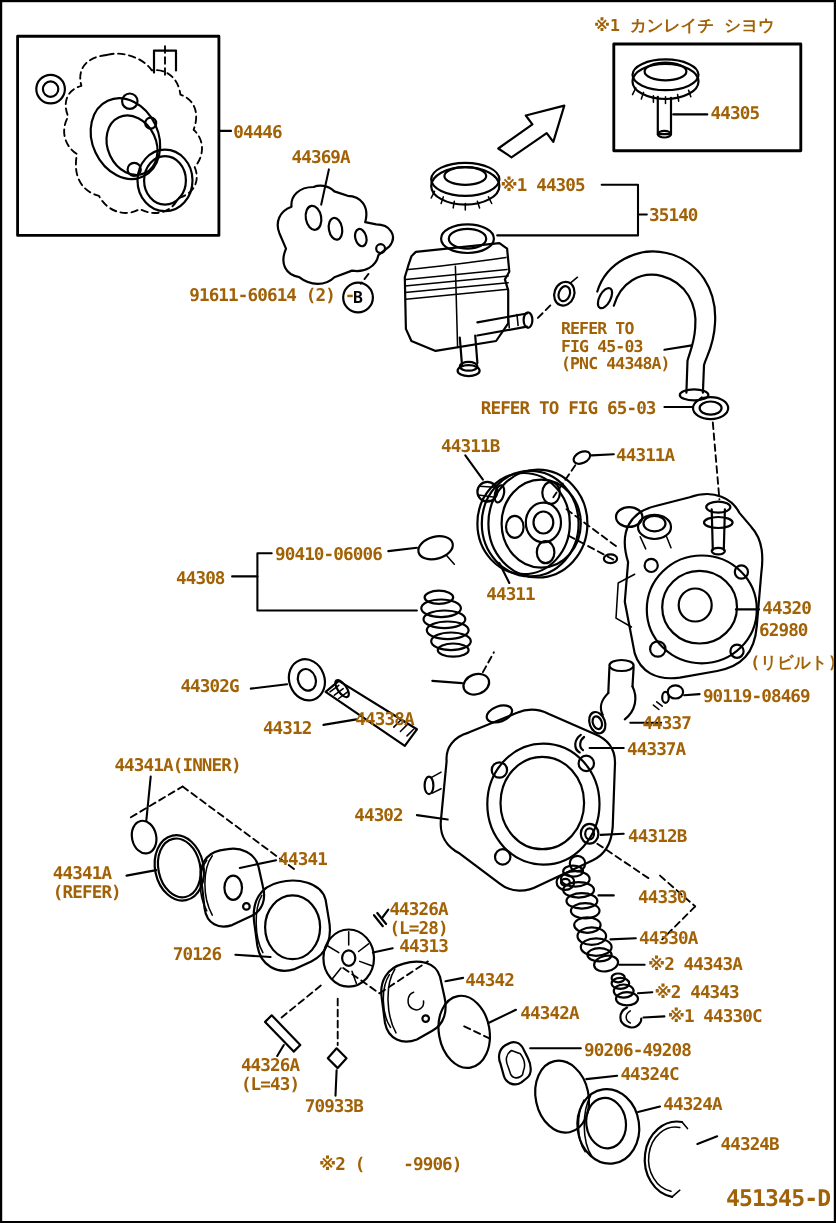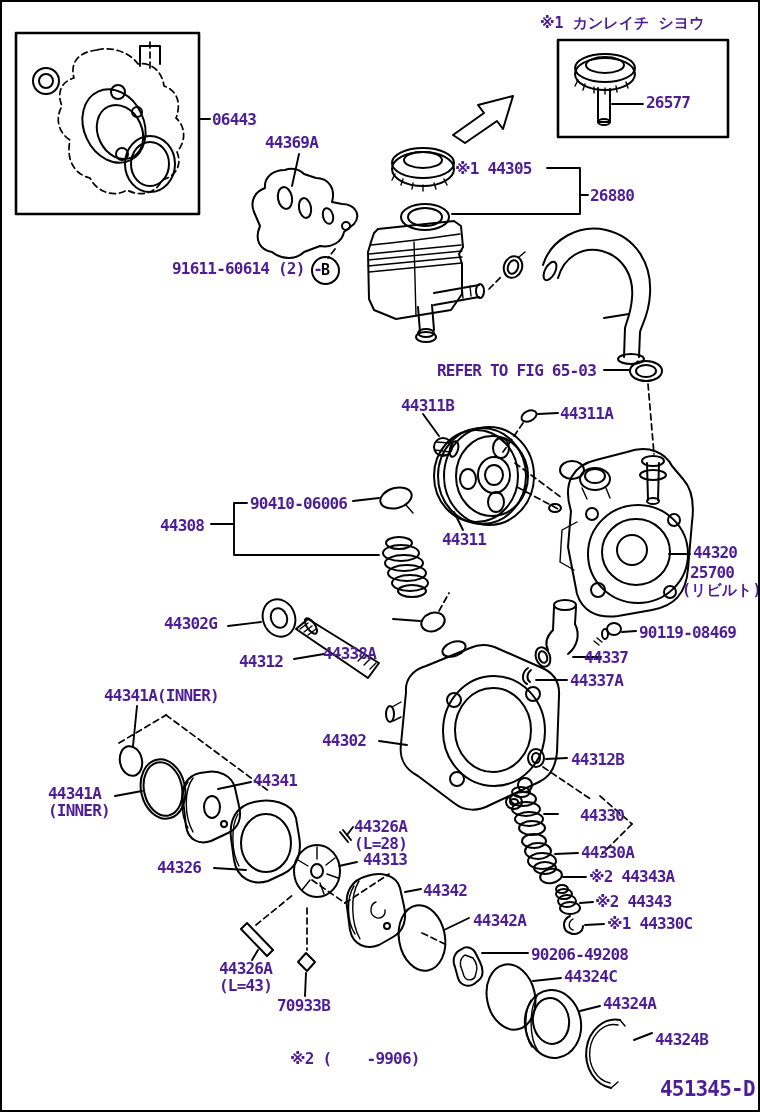--- a/index.html
+++ b/index.html
@@ -5,25 +5,25 @@
   html,body{margin:0;padding:0;background:#fff;}
   #page{position:relative;width:760px;height:1112px;background:#ffffff;
         border:2px solid #000;box-sizing:border-box;overflow:hidden;
         font-family:"DejaVu Sans Mono", "DejaVu Sans", monospace;}
   #art{position:absolute;left:0;top:0;}
   svg *{stroke:#000;fill:none;stroke-width:2;stroke-linecap:round;stroke-linejoin:round;}
   svg .frame{stroke-width:2.6;}
   svg .thin{stroke-width:1.4;}
   svg .ldr{stroke-width:1.9;}
   svg .dash{stroke-width:1.7;stroke-dasharray:6 4;}
-  .lbl{position:absolute;color:#4c1d95;font-size:16px;font-weight:700;
+  .lbl{position:absolute;color:#a16207;font-size:16px;font-weight:700;
        letter-spacing:-0.8px;white-space:nowrap;line-height:17px;}
   .pre{white-space:pre-line;}
   .sp{white-space:pre;}
-  .small{font-size:13px;letter-spacing:-0.5px;}
+  .small{font-size:13px;letter-spacing:-0.5px;margin-top:12px;}
   .jp{font-size:15px;letter-spacing:0;}
   .circB{position:absolute;left:309px;top:254px;width:25px;height:25px;
          border:2.5px solid #000;border-radius:50%;text-align:center;
          line-height:25px;font-size:15px;font-weight:700;letter-spacing:0;}
 </style>
 </head>
 <body>
 
 <div id="page">
 
@@ -383,59 +383,62 @@
   <g>
     <path d="M618,1018 A29,34 0 1 0 609,1086"></path>
     <path class="thin" d="M616,1023 A24,29 0 1 0 608,1081"></path>
     <line class="thin" x1="618" y1="1018" x2="623" y2="1024"></line>
     <line class="thin" x1="609" y1="1086" x2="616" y2="1080"></line>
     <line class="ldr" x1="632" y1="1038" x2="650" y2="1031"></line>
   </g>
 </svg>
 
 <div class="lbl jp" style="left:538px;top:13px">※1 カンレイチ シヨウ</div>
-<div class="lbl" style="left:644px;top:92px">26577</div>
-<div class="lbl" style="left:210px;top:109px">06443</div>
+<div class="lbl" style="left:644px;top:92px">44305</div>
+<div class="lbl" style="left:210px;top:109px">04446</div>
 <div class="lbl" style="left:263px;top:132px">44369A</div>
 <div class="lbl" style="left:453px;top:158px">※1 44305</div>
-<div class="lbl" style="left:588px;top:185px">26880</div>
+<div class="lbl" style="left:588px;top:185px">35140</div>
 <div class="lbl" style="left:170px;top:258px">91611-60614 (2) -</div>
 <div class="circB">B</div>
+<div class="lbl pre" style="left:508px;top:290px;font-size:15px;line-height:15.5px">REFER TO
+FIG 45-03
+(PNC 44348A)</div>
 <div class="lbl" style="left:435px;top:360px">REFER TO FIG 65-03</div>
 <div class="lbl" style="left:399px;top:395px">44311B</div>
 <div class="lbl" style="left:558px;top:403px">44311A</div>
 <div class="lbl" style="left:248px;top:493px">90410-06006</div>
 <div class="lbl" style="left:158px;top:515px">44308</div>
 <div class="lbl" style="left:440px;top:529px">44311</div>
 <div class="lbl" style="left:691px;top:542px">44320</div>
-<div class="lbl" style="left:688px;top:562px">25700</div>
+<div class="lbl" style="left:688px;top:562px">62980</div>
 <div class="lbl small jp" style="left:680px;top:580px">(リビルト)</div>
 <div class="lbl" style="left:162px;top:613px">44302G</div>
 <div class="lbl" style="left:321px;top:643px">44338A</div>
 <div class="lbl" style="left:237px;top:651px">44312</div>
 <div class="lbl" style="left:637px;top:622px">90119-08469</div>
 <div class="lbl" style="left:582px;top:647px">44337</div>
 <div class="lbl" style="left:568px;top:670px">44337A</div>
 <div class="lbl" style="left:102px;top:685px">44341A(INNER)</div>
 <div class="lbl" style="left:320px;top:730px">44302</div>
 <div class="lbl" style="left:569px;top:749px">44312B</div>
 <div class="lbl pre" style="left:46px;top:783px">44341A
-(INNER)</div>
+(REFER)</div>
 <div class="lbl" style="left:251px;top:770px">44341</div>
 <div class="lbl" style="left:578px;top:805px">44330</div>
 <div class="lbl pre" style="left:352px;top:816px">44326A
 (L=28)</div>
 <div class="lbl" style="left:361px;top:849px">44313</div>
 <div class="lbl" style="left:579px;top:842px">44330A</div>
 <div class="lbl" style="left:587px;top:866px">※2 44343A</div>
 <div class="lbl" style="left:421px;top:880px">44342</div>
 <div class="lbl" style="left:593px;top:891px">※2 44343</div>
 <div class="lbl" style="left:471px;top:910px">44342A</div>
 <div class="lbl" style="left:605px;top:913px">※1 44330C</div>
-<div class="lbl" style="left:155px;top:857px">44326</div>
+<div class="lbl" style="left:155px;top:857px">70126</div>
 <div class="lbl" style="left:529px;top:944px">90206-49208</div>
 <div class="lbl" style="left:562px;top:966px">44324C</div>
 <div class="lbl pre" style="left:217px;top:958px">44326A
 (L=43)</div>
 <div class="lbl" style="left:601px;top:993px">44324A</div>
 <div class="lbl" style="left:275px;top:995px">70933B</div>
 <div class="lbl" style="left:653px;top:1029px">44324B</div>
 <div class="lbl sp" style="left:288px;top:1048px">※2 (    -9906)</div>
 <div class="lbl" style="left:658px;top:1079px;font-size:21px">451345-D</div>
 

